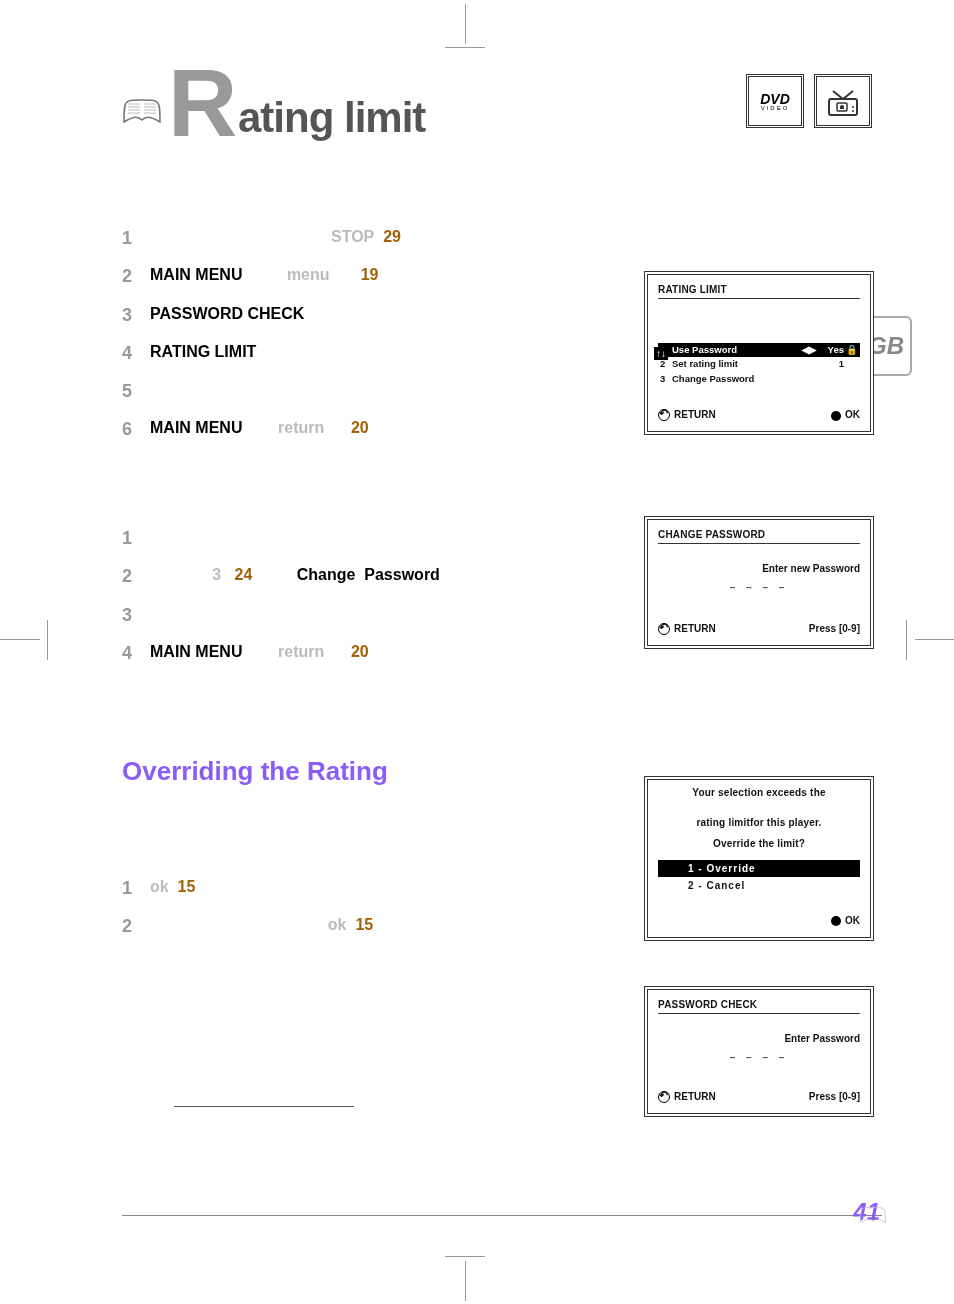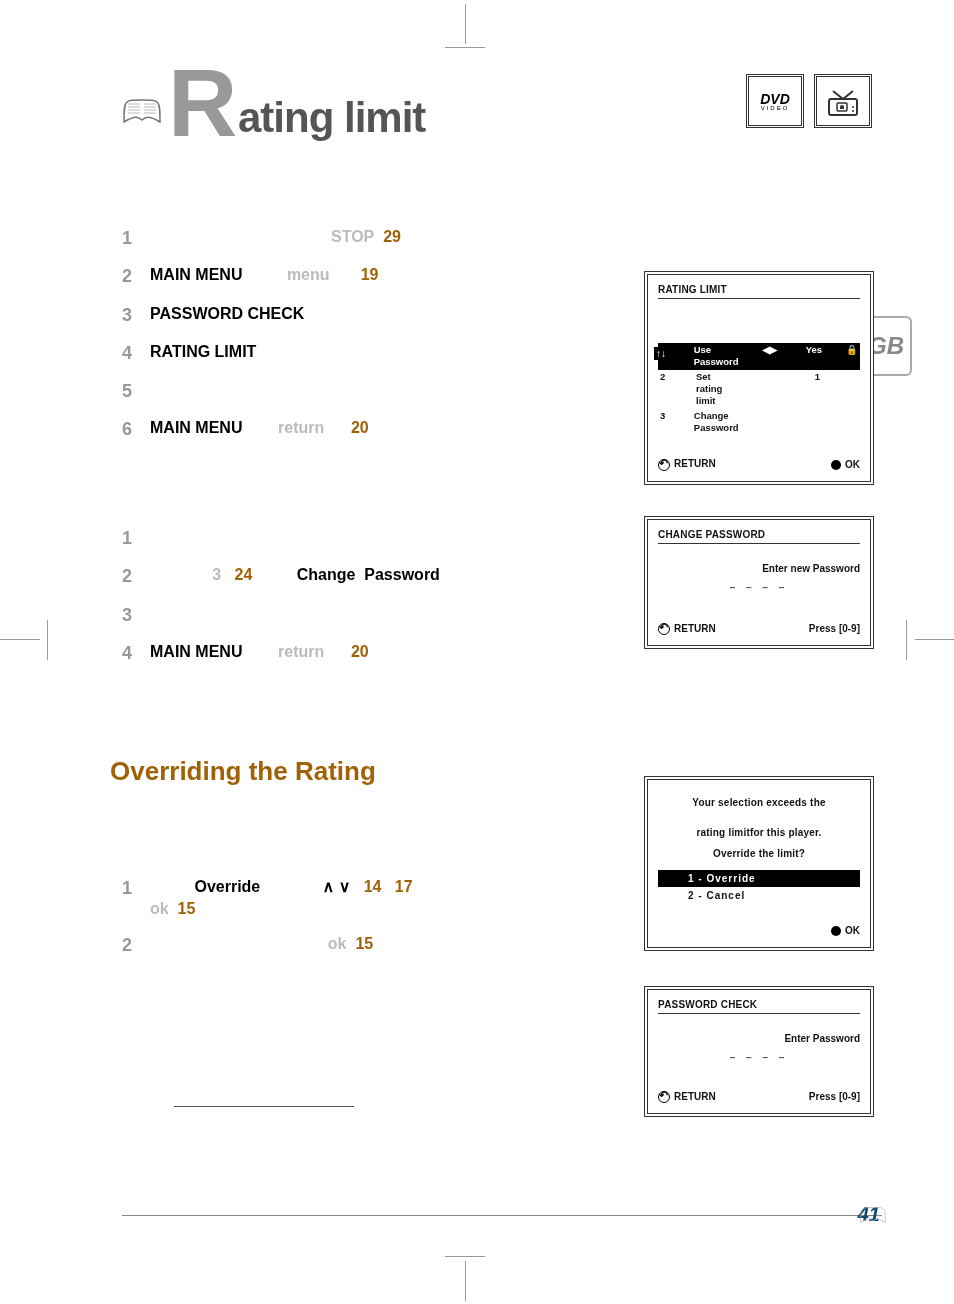--- a/index.html
+++ b/index.html
@@ -33,55 +33,55 @@
   .steps2 { position:absolute; left:48px; top:470px; width:460px; }
   .steps3 { position:absolute; left:48px; top:820px; width:460px; }
   .step { display:flex; margin-bottom:14px; line-height:1.35; }
   .step-num { width:28px; font-size:18px; font-weight:900; color:#999; font-family:'Arial Black',Arial,sans-serif; flex-shrink:0; }
   .step-body { font-size:16px; color:#222; flex:1; }
   .bold { font-weight:700; color:#000; }
   .ghost { font-weight:900; color:#bbb; font-family:'Arial Black',Arial,sans-serif; }
   .ghost-num { font-weight:900; color:#a16207; }
   .center-line { text-align:center; }
 
-  .subhead { position:absolute; left:36px; font-size:26px; font-weight:900; color:#a16207; font-family:'Arial Black',Arial,sans-serif; }
+  .subhead { position:absolute; left:48px; font-size:26px; font-weight:900; color:#8b5cf6; font-family:'Arial Black',Arial,sans-serif; }
   .subhead.override { top:700px; }
   .steps3-notearea { position:absolute; left:100px; top:1050px; width:180px; border-top:1px solid #555; height:2px; }
 
   .osd { position:absolute; width:230px; border:4px double #333; background:#fff; font-size:10px; line-height:1.3; color:#111; padding:8px 10px 10px; }
   .osd .osd-title { font-weight:700; font-size:10px; border-bottom:1px solid #333; padding-bottom:2px; margin-bottom:18px; letter-spacing:0.2px; }
   .osd .centered { text-align:right; font-weight:700; font-size:10px; }
   .osd .dashes { text-align:center; font-weight:700; letter-spacing:4px; margin-top:6px; color:#555; }
   .osd .footer { display:flex; justify-content:space-between; align-items:center; margin-top:32px; font-weight:700; font-size:10px; }
   .osd .footer .circ { width:10px; height:10px; border-radius:50%; background:#000; display:inline-block; margin-right:4px; vertical-align:middle; }
   .osd .footer .ret-ic { width:12px; height:12px; border:1.5px solid #000; border-radius:50%; display:inline-block; margin-right:4px; vertical-align:middle; position:relative; }
   .osd .footer .ret-ic::after { content:"↶"; position:absolute; left:0; top:-4px; font-size:11px; }
   .osd-1 { right:8px; top:215px; }
   .osd-2 { right:8px; top:460px; }
   .osd-3 { right:8px; top:720px; }
   .osd-4 { right:8px; top:930px; }
-  .osd-menu-row { display:flex; font-weight:700; font-size:9.5px; padding:1px 2px;gap:24px; }
+  .osd-menu-row { display:flex; font-weight:700; font-size:9.5px; padding:1px 2px; }
   .osd-menu-row.hl { background:#000; color:#fff; }
   .osd-menu-row .num { width:12px; }
   .osd-menu-row .lab { flex:1; }
   .osd-menu-row .arr { width:18px; text-align:center; }
   .osd-menu-row .val { width:26px; text-align:right; }
   .osd-menu-row .lock { width:14px; text-align:right; }
   .osd-updown { position:absolute; left:6px; top:72px; font-size:10px; font-weight:900; color:#fff; background:#000; padding:0 2px; }
   .osd-1 .osd-title { margin-bottom:44px; }
   .osd-1 .footer { margin-top:22px; }
   .osd-2 .footer { margin-top:28px; }
-  .osd-3 { padding-top:16px; }
+  .osd-3 { padding-top:6px; }
   .osd-3 .line { font-weight:700; font-size:10px; text-align:center; letter-spacing:0.2px; }
   .osd-3 .opt-row { font-weight:700; font-size:10px; padding:2px 6px 2px 30px; letter-spacing:1px; }
   .osd-3 .opt-row.hl { background:#000; color:#fff; }
   .osd-3 .footer { margin-top:20px; justify-content:flex-end; }
   .osd-4 .footer { margin-top:26px; }
 
-  .pagenum { position:absolute; right:2px; bottom:-10px; font-size:20px; font-weight:900; font-style:italic; color:#0c4a6e; font-family:'Arial Black',Arial,sans-serif; }
+  .pagenum { position:absolute; right:2px; bottom:-10px; font-size:24px; font-weight:900; font-style:italic; color:#8b5cf6; font-family:'Arial Black',Arial,sans-serif; }
   .pagenum-book { position:absolute; right:-6px; bottom:-6px; width:30px; height:24px; }
 
   svg { display:block; }
 </style>
 </head>
 <body>
 
 <div class="crop top"></div>
 <div class="crop bot"></div>
 <div class="crop left"></div>
@@ -185,21 +185,20 @@
           <div><span class="bold" style="white-space: pre;">MAIN MENU</span><span style="white-space: pre;">        </span><span class="ghost" style="white-space: pre;">return</span><span class="ghost-num" style="white-space: pre;">      20</span></div>
         </div>
       </div>
     </div>
 
   <div class="subhead override">Overriding the Rating</div>
   <div class="steps3" id="steps3">
       <div class="step">
         <div class="step-num">1</div>
         <div class="step-body">
-          <div><span style="white-space: pre;">          </span><span class="bold" style="white-space: pre;">Override</span><span class="bold" style="white-space: pre;">              ∧ ∨</span><span class="ghost-num" style="white-space: pre;">   14   17</span></div>
           <div><span class="ghost" style="white-space: pre;">ok</span><span class="ghost-num" style="white-space: pre;">  15</span></div>
         </div>
       </div>
       <div class="step">
         <div class="step-num">2</div>
         <div class="step-body">
           <div><span style="white-space: pre;">                                        </span><span class="ghost" style="white-space: pre;">ok</span><span class="ghost-num" style="white-space: pre;">  15</span></div>
         </div>
       </div>
     </div>

